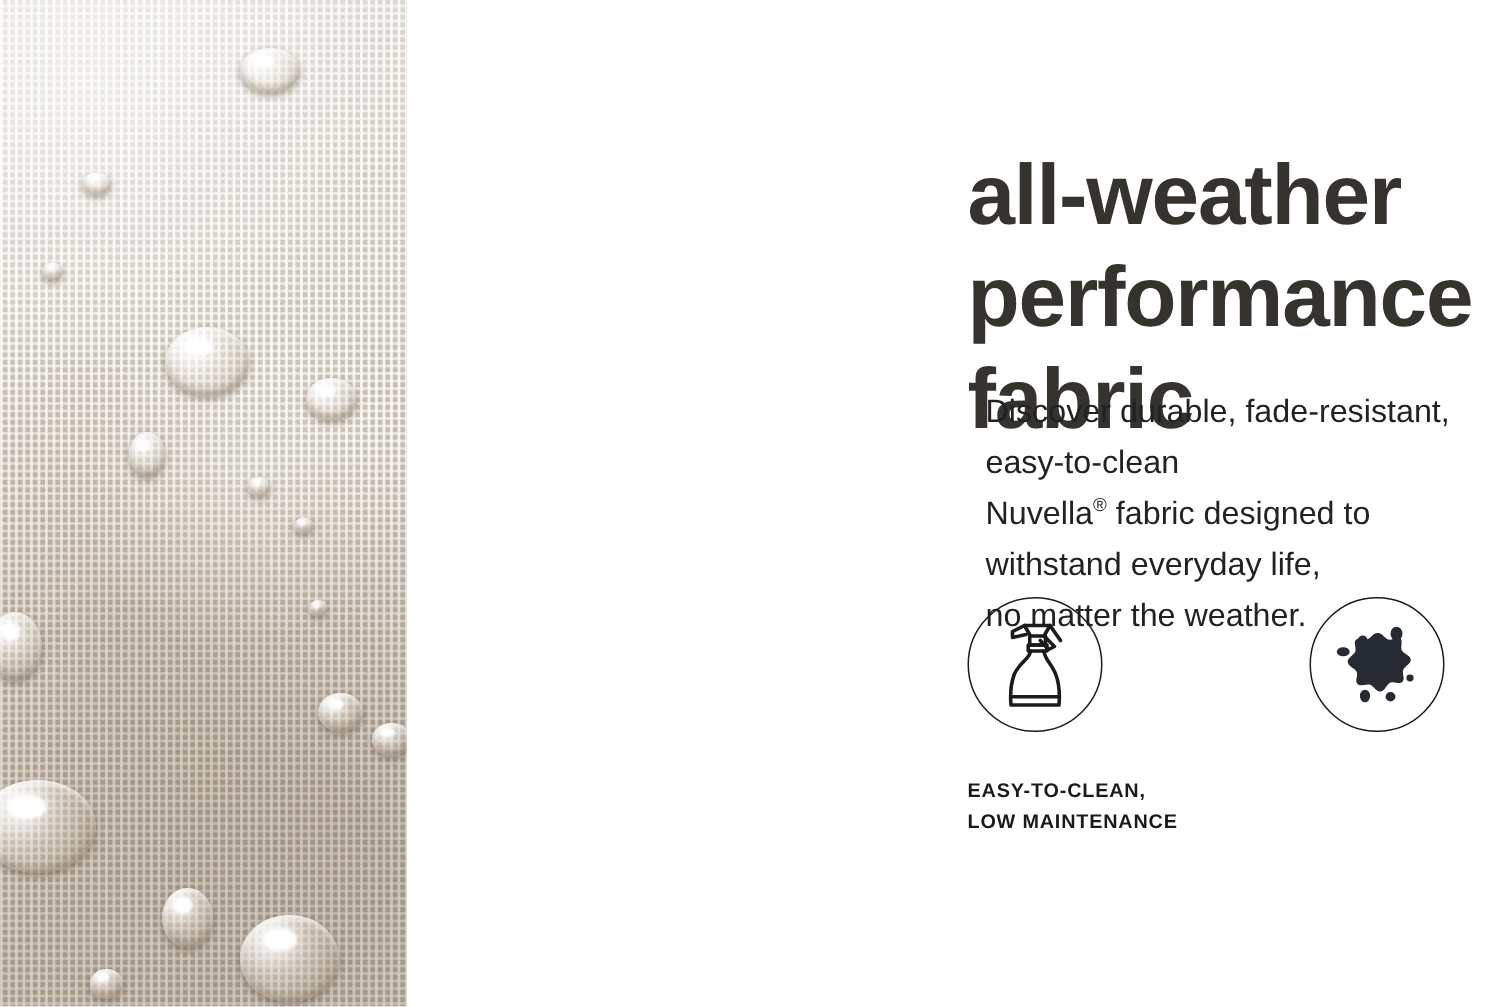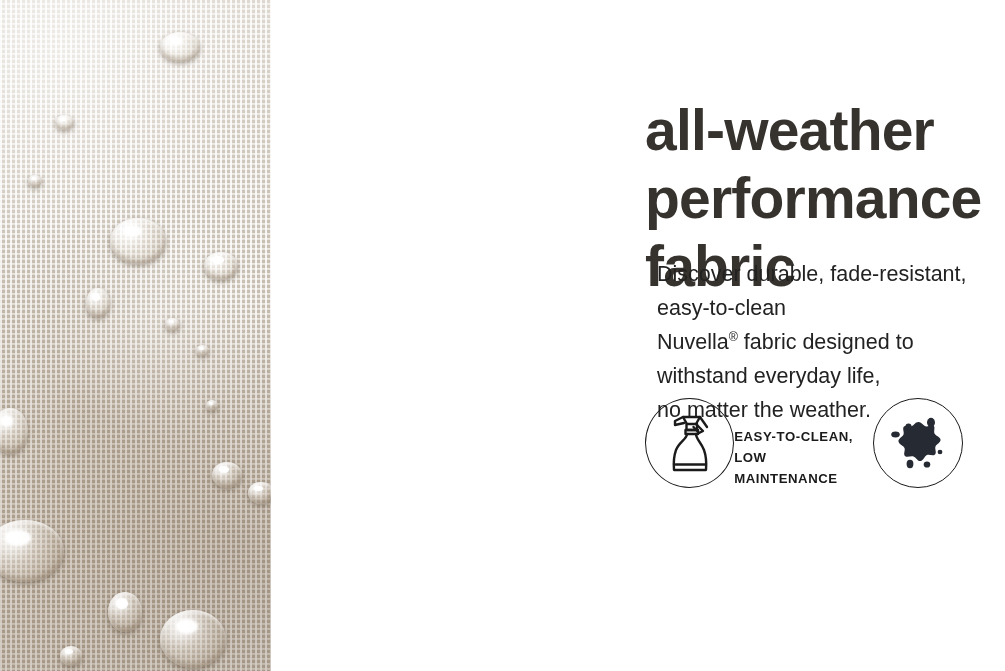--- a/index.html
+++ b/index.html
@@ -174,21 +174,21 @@
     left: 330px;
     top: 398px;
     width: 660px;
     display: flex;
     flex-direction: row;
   }
   .feature {
     width: 228px;
     flex: 0 0 228px;
     display: flex;
-    flex-direction: row;
+    flex-direction: column;
     align-items: flex-start;
   }
   .feature-icon-circle {
     width: 90px;
     height: 90px;
     border: 1.6px solid #1b1b1b;
     border-radius: 50%;
     display: flex;
     align-items: center;
     justify-content: center;

